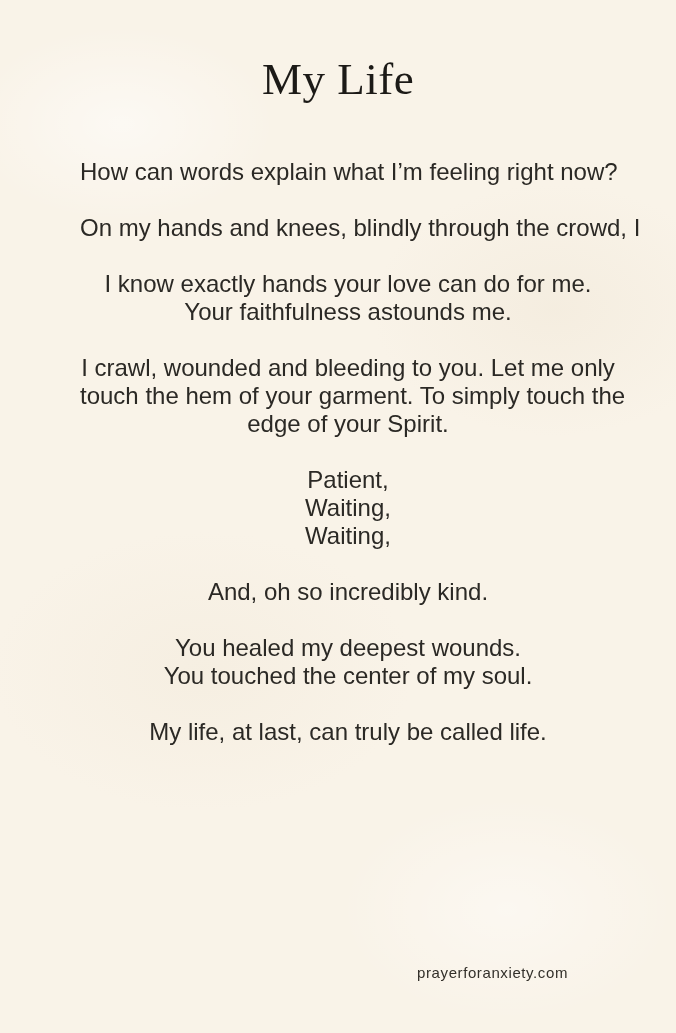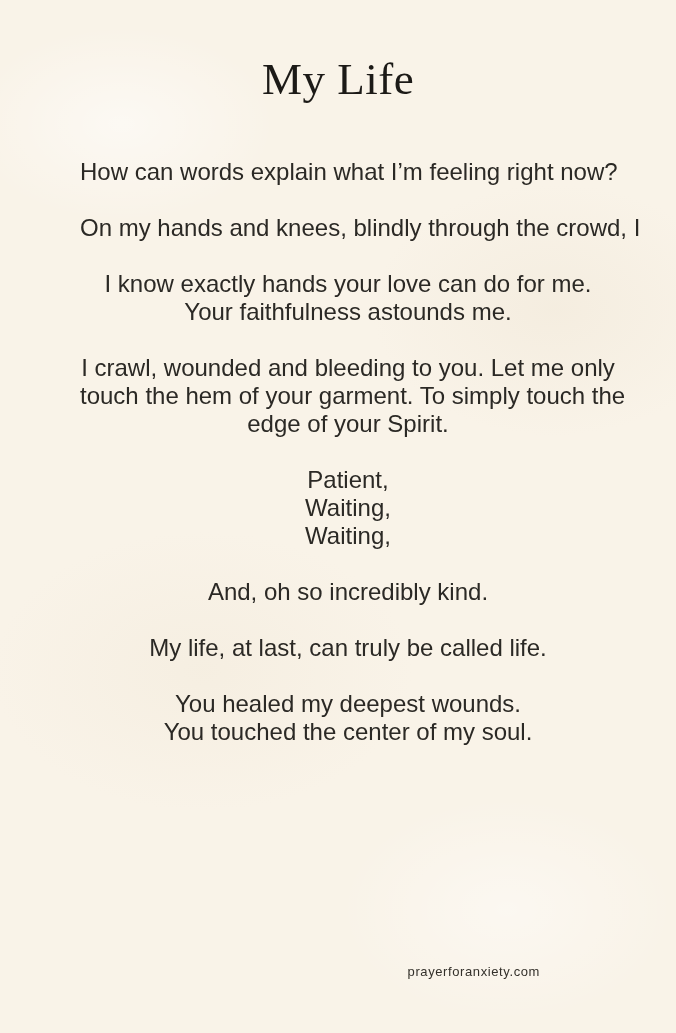--- a/index.html
+++ b/index.html
@@ -43,22 +43,22 @@
   }
   .stanza {
     margin: 0 0 28px 0;
   }
   .line {
     white-space: nowrap;
   }
   .footer {
     position: absolute;
     top: 964px;
-    right: 136px;
-    font-size: 13px;
+    right: 108px;
+    font-size: 15px;
     letter-spacing: 0.6px;
     color: #33302a;
   }
 </style>
 </head>
 <body>
 
 <div class="page">
   <div class="title">My Life</div>
 
@@ -82,22 +82,22 @@
       </div>
       <div class="stanza">
         <div class="line">Patient,</div>
         <div class="line">Waiting,</div>
         <div class="line">Waiting,</div>
       </div>
       <div class="stanza">
         <div class="line">And, oh so incredibly kind.</div>
       </div>
       <div class="stanza">
-        <div class="line">My life, at last, can truly be called life.</div>
+        <div class="line">You healed my deepest wounds.</div>
+        <div class="line">You touched the center of my soul.</div>
       </div>
       <div class="stanza">
-        <div class="line">You healed my deepest wounds.</div>
-        <div class="line">You touched the center of my soul.</div>
+        <div class="line">My life, at last, can truly be called life.</div>
       </div>
     </div>
 
   <div class="footer">prayerforanxiety.com</div>
 </div>
 
 </body></html>

